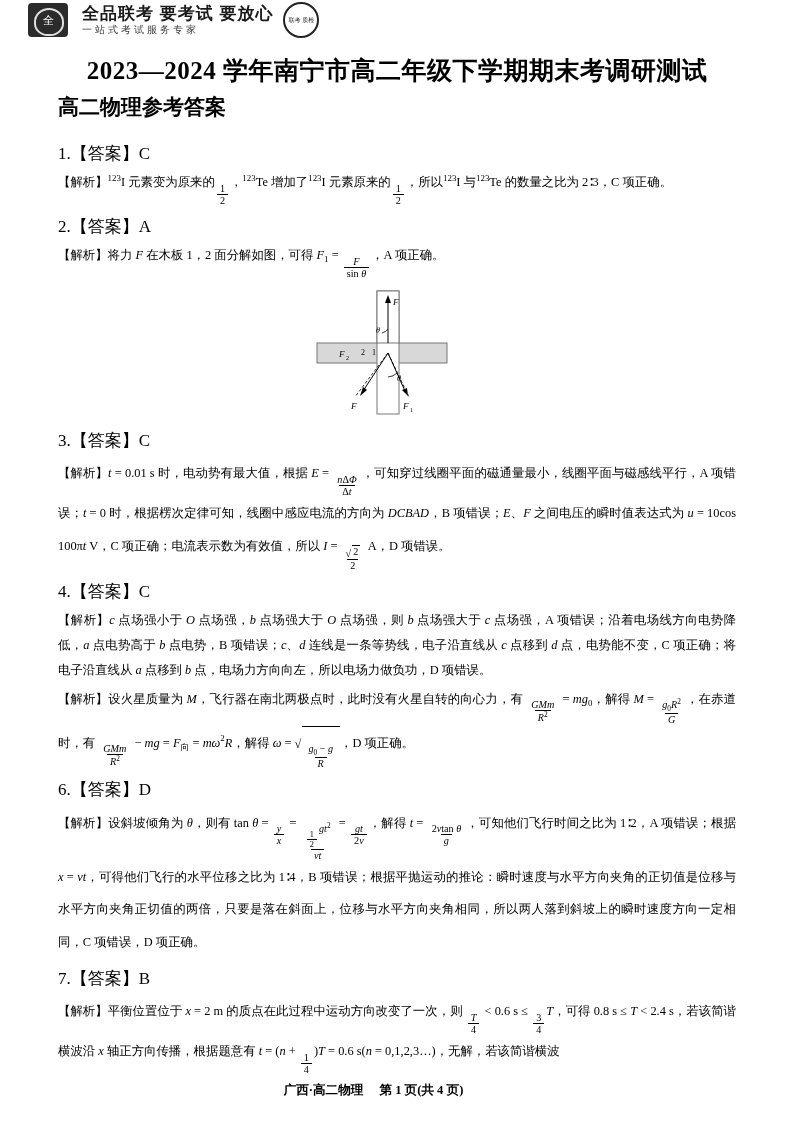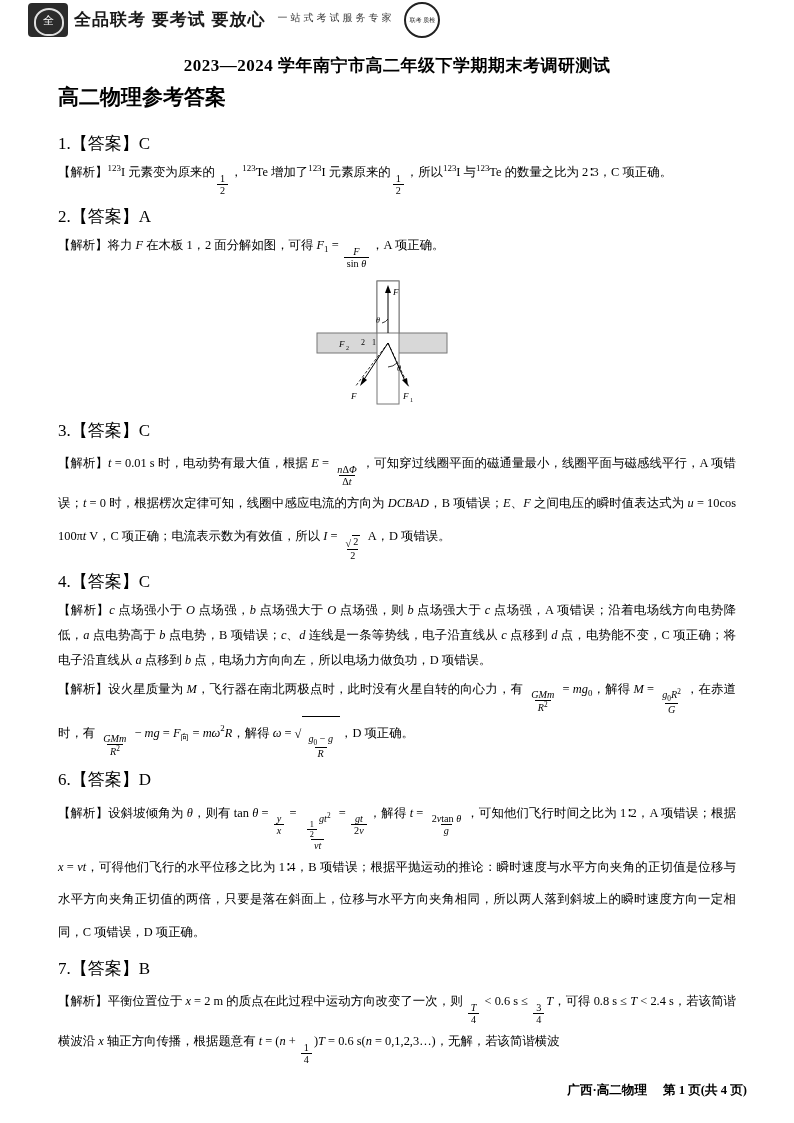--- a/index.html
+++ b/index.html
@@ -48,26 +48,25 @@
   .logo-mark::after {
     content: "";
     position: absolute;
     left: 6px; top: 5px;
     width: 26px; height: 24px;
     border: 2px solid #fff;
     border-radius: 50% 50% 45% 45%;
     opacity: .85;
   }
   .logo-text {
-    margin-left: 6px;
+    margin-left: 14px;
     display: flex;
-    flex-direction: row;
+    flex-direction: column;
     justify-content: center;
     line-height: 1.05;
-    gap: 12px;
   }
   .logo-text .main {
     font-family: "Liberation Sans", sans-serif;
     font-weight: bold;
     font-size: 17px;
     color: #1a1a1a;
     letter-spacing: 1px;
   }
   .logo-text .sub {
     font-family: "Liberation Sans", sans-serif;
@@ -89,21 +88,21 @@
     font-family: "Liberation Sans", sans-serif;
     color: #222;
     text-align: center;
     line-height: 1.05;
     background: #fff;
   }
 
   
   .doc-title {
     text-align: center;
-    font-size: 17px;
+    font-size: 25px;
     font-weight: bold;
     letter-spacing: 0.5px;
     margin-top: 14px;
   }
   .doc-subtitle {
     text-align: left;
     font-size: 21px;
     font-weight: bold;
     margin-top: 6px;
   }
@@ -157,21 +156,21 @@
     height: 135px;
   }
   svg { display: block; }
 
   
   .footer {
     position: absolute;
     bottom: 24px;
     left: 0;
     width: 747px;
-    text-align: right;
+    text-align: center;
     font-size: 12.6px;
     font-weight: bold;
   }
   .footer .gap { display: inline-block; width: 16px; }
 </style>
 </head>
 <body>
 
 <div class="page">
 

